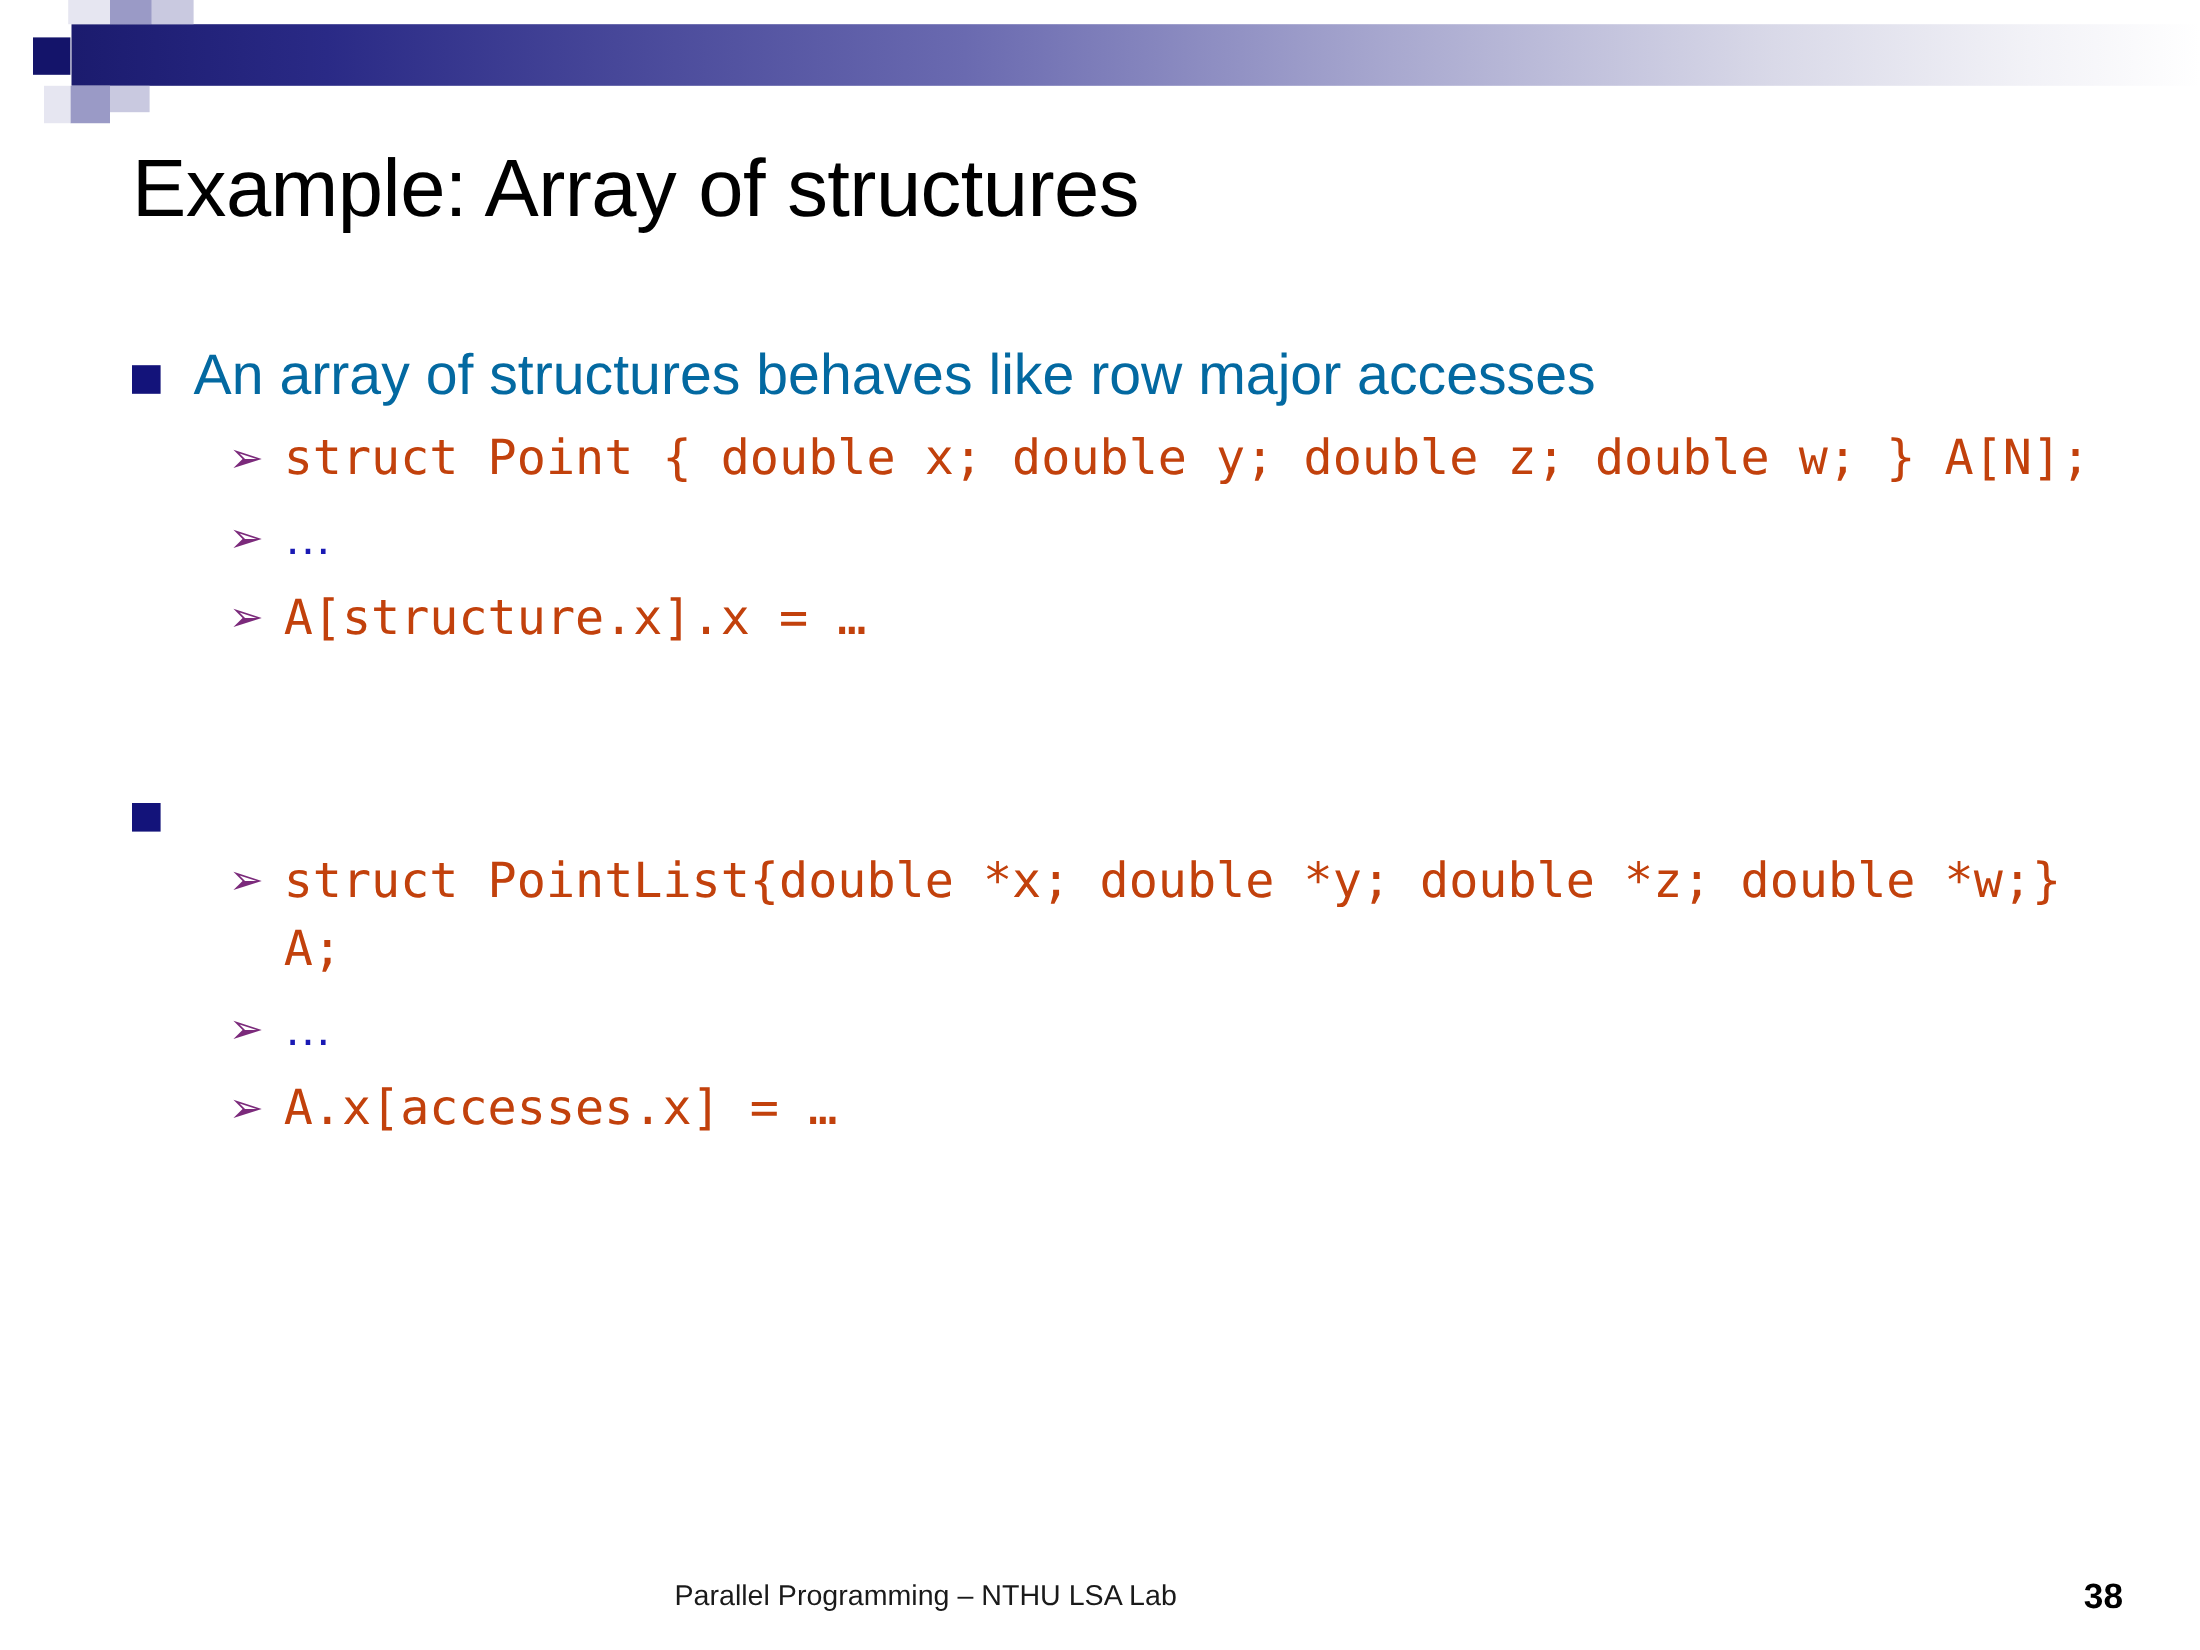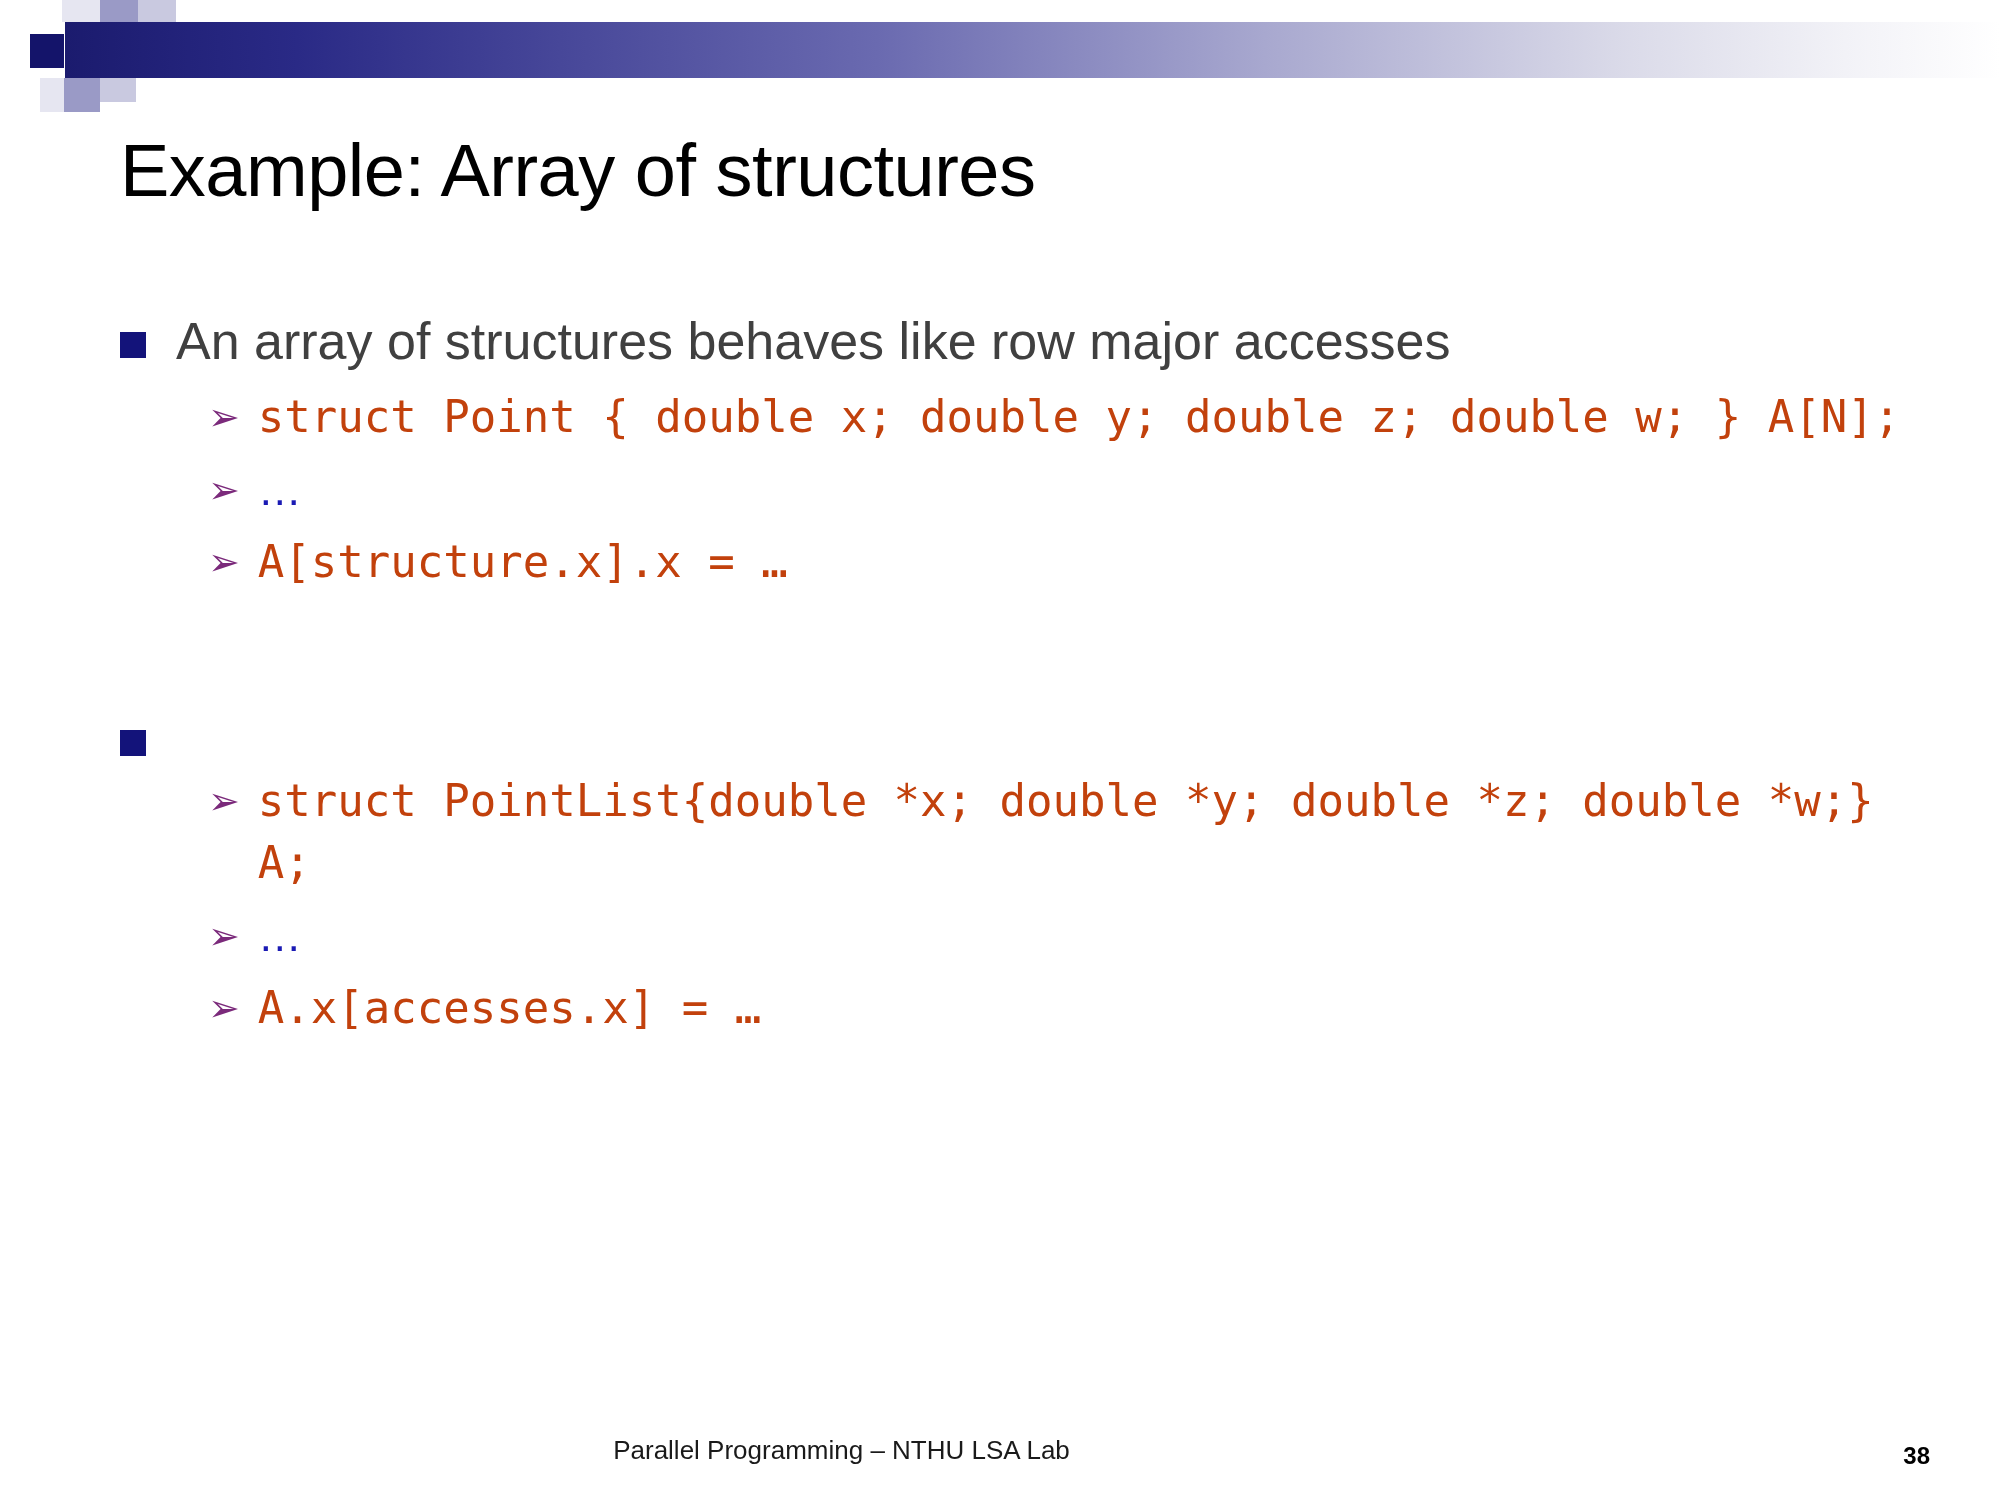--- a/index.html
+++ b/index.html
@@ -68,21 +68,21 @@
   .lvl1 .bullet {
     flex: 0 0 auto;
     width: 26px;
     height: 26px;
     background: #13137a;
     margin: 22px 30px 0 0;
   }
   .lvl1 .text {
     font-size: 52px;
     line-height: 1.2;
-    color: #404040;
+    color: #0369a1;
     font-weight: normal;
     white-space: nowrap;
   }
 
   .lvl2 {
     display: flex;
     align-items: flex-start;
     margin: 4px 0 10px 88px;
   }
   .lvl2 .arrow {
@@ -119,21 +119,21 @@
     font-size: 26px;
     color: #1a1a1a;
     font-weight: bold;
     font-family: "Liberation Sans", sans-serif;
   }
   .footer .note { font-weight: normal; }
   .page-num {
     position: absolute;
     right: 70px;
     bottom: 30px;
-    font-size: 24px;
+    font-size: 32px;
     font-weight: bold;
     color: #000000;
   }
 </style>
 </head>
 <body>
 
 <div class="deco">
   <div class="gradbar"></div>
   <div class="sq sq-pale" style="left:62px;  top:0px;   width:38px; height:22px;"></div>

